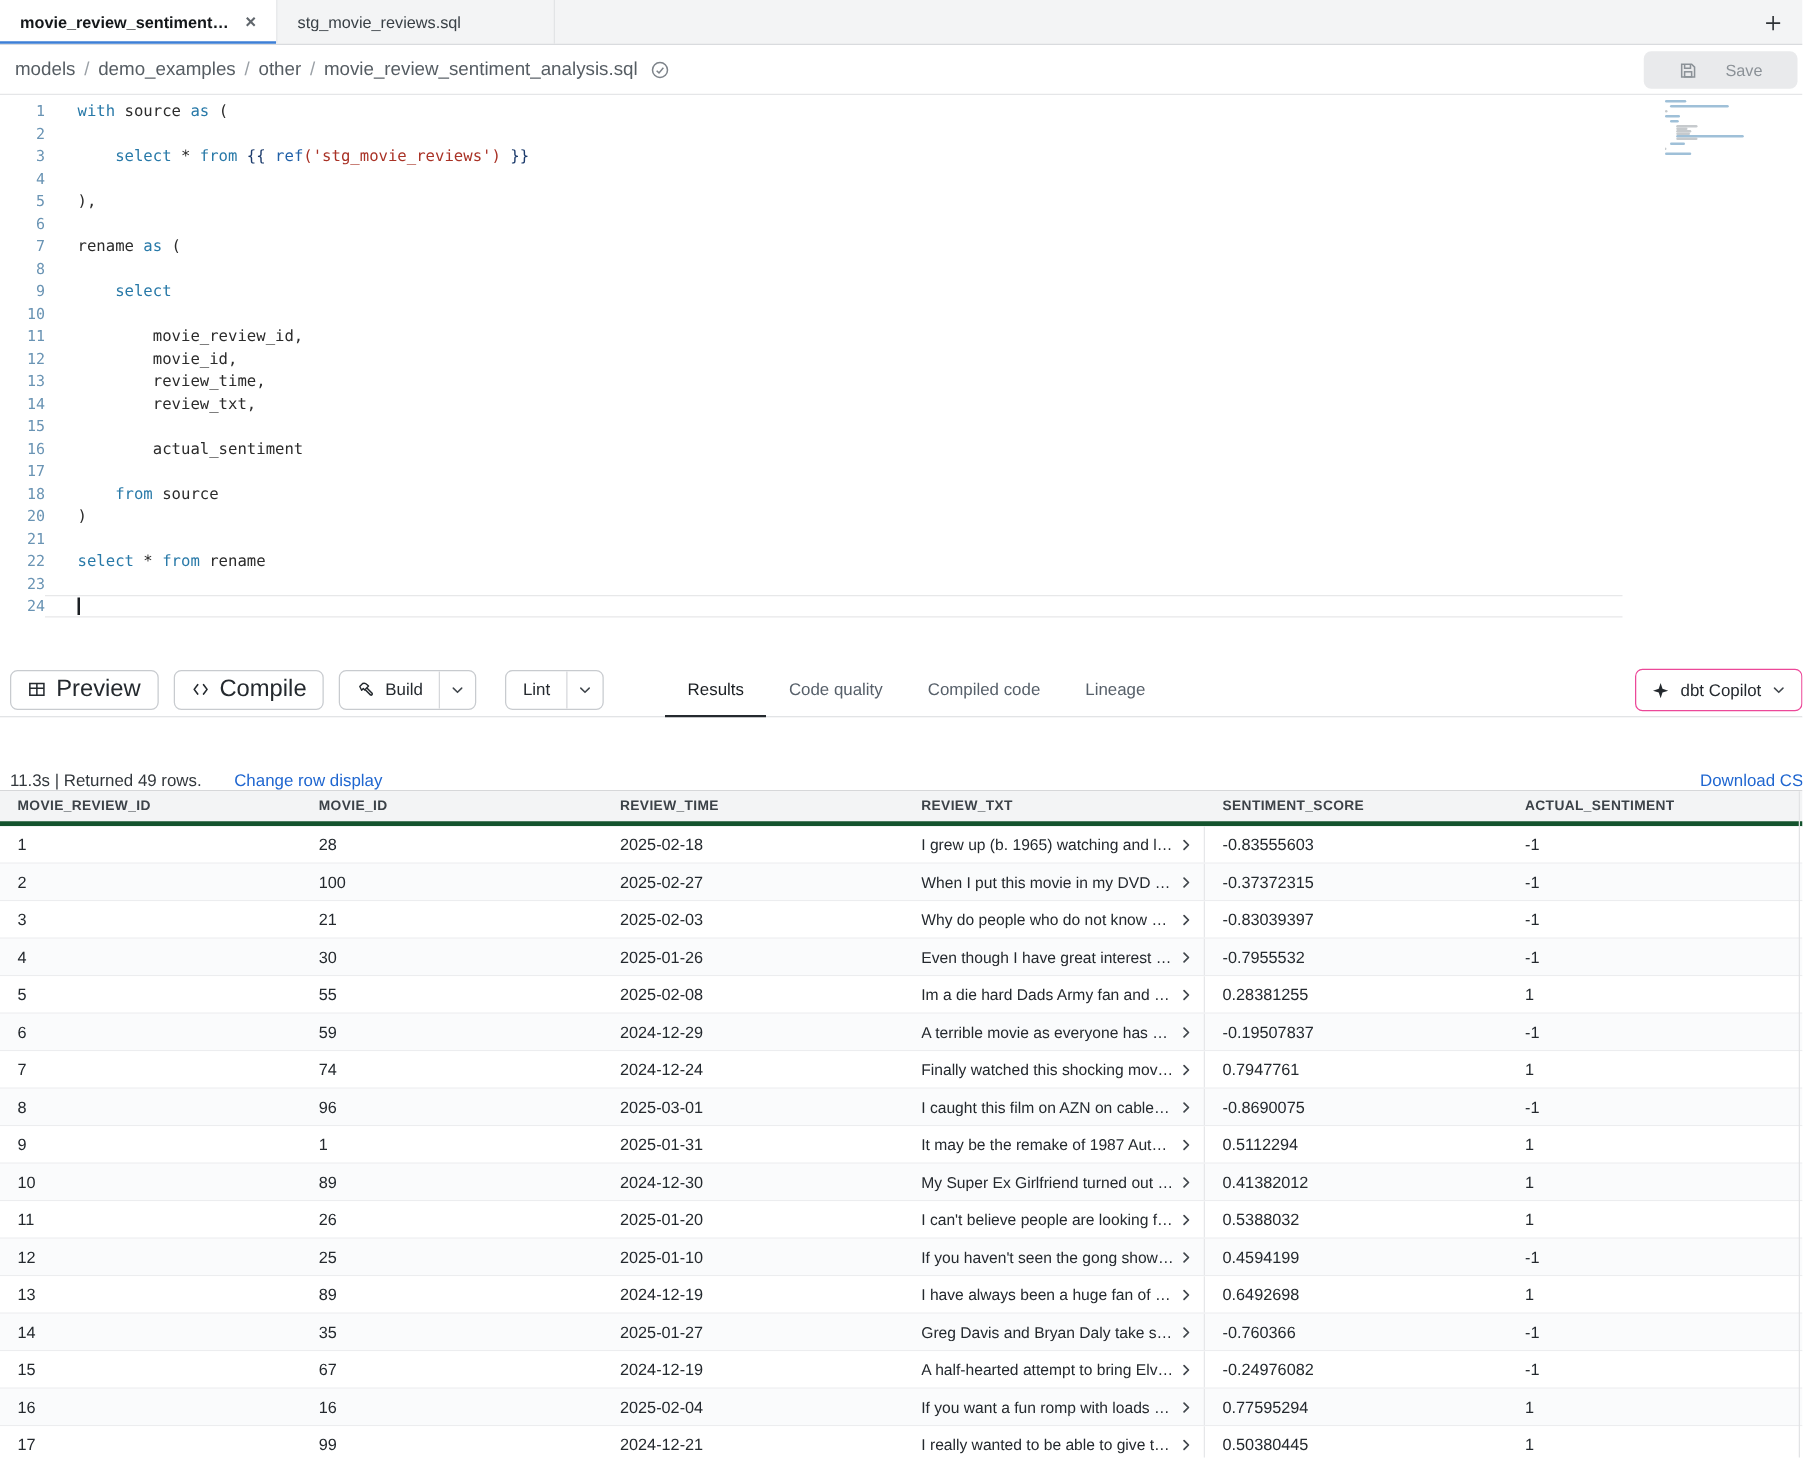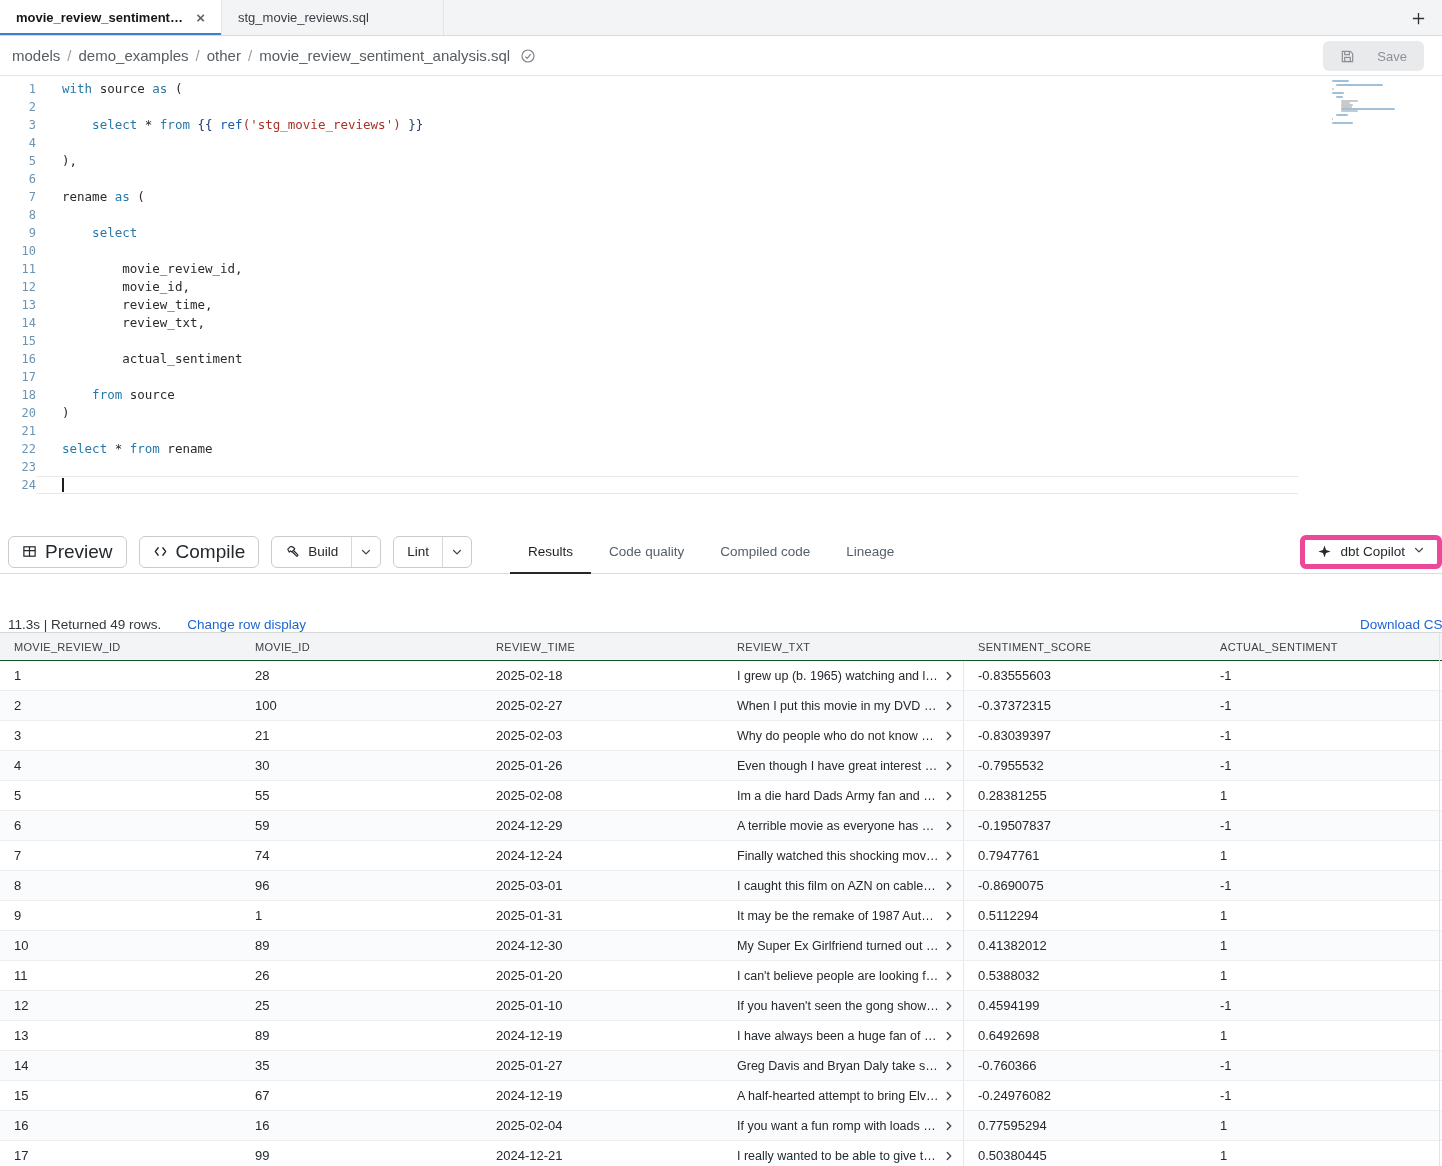--- a/index.html
+++ b/index.html
@@ -14,21 +14,21 @@
   .tab .tab-label{overflow:hidden;text-overflow:ellipsis;white-space:nowrap}
   .tab.active{background:#fff;color:#14171a;font-weight:700;box-shadow:inset 0 -2px 0 var(--file_tab_underline,#3d7fd6)}
   .tab-close{font-size:15px;color:#60666c;line-height:1;cursor:pointer}
   .newtab{position:absolute;right:10px;top:0;height:36px;display:flex;align-items:center;padding:0 6px;cursor:pointer}
 
   
   .pathbar{height:40px;border-bottom:1px solid #e5e6e8;display:flex;align-items:center;padding:0 12px;position:relative;background:#fff}
   .crumbs{display:flex;align-items:center;gap:7px;font-size:15px;color:#565d63}
   .crumb-sep{color:#9aa0a6}
   .file-state{margin-left:10px;display:flex;align-items:center;cursor:pointer}
-  .savebtn{position:absolute;right:18px;top:5px;height:30px;display:flex;align-items:center;gap:22px;padding:0 17px;
+  .savebtn{position:absolute;right:4px;top:5px;height:30px;display:flex;align-items:center;gap:22px;padding:0 28px;
     background:#e9eaec;border:none;border-radius:6px;font-size:13px;color:#8b9197;cursor:pointer}
 
   
   .editor{position:relative;height:454px;padding-top:4px;background:#fff;
     font-family:"DejaVu Sans Mono",monospace;font-size:12.5px}
   .code-line{display:flex;height:18px;line-height:18px}
   .ln{flex:none;width:36px;text-align:right;color:var(--line_number,#6a94b4);font-size:12px;user-select:none}
   .lc{white-space:pre;padding-left:26px;color:var(--code_text,#2b2b2b)}
   .code-line.current .lc{width:1262px;border-top:1px solid #e7e8e9;border-bottom:1px solid #e7e8e9}
   .tok-k{color:var(--keyword,#2879a8)}
@@ -38,39 +38,39 @@
   .tok-t{color:var(--code_text,#2b2b2b)}
   .cursor{display:inline-block;width:1.5px;height:14px;background:#1b1f23;vertical-align:-2px}
   .minimap{position:absolute;top:4px;right:46px;width:64px;cursor:pointer}
   .mm-line{height:2px;border-radius:1px}
 
   
   .actionbar{height:44px;border-bottom:1px solid #d9dbde;display:flex;align-items:center;padding:0 8px;position:relative;background:#fff}
   .btn{height:32px;display:flex;align-items:center;gap:8px;padding:0 13px;border:1px solid #c8cbcf;border-radius:6px;
     background:#fff;font-size:19px;color:#24292e;margin-right:12px;cursor:pointer}
   .btn svg{display:block}
-  .btn-group{display:flex;align-items:stretch;height:32px;border:1px solid #c8cbcf;border-radius:6px;background:#fff;margin-right:12px;overflow:hidden}
+  .btn-group{display:flex;align-items:stretch;height:32px;border:1px solid #c8cbcf;border-radius:6px;background:#fff;margin-right:23px;overflow:hidden}
   .bmain{display:flex;align-items:center;gap:8px;padding:0 13px;font-size:13.5px;cursor:pointer}
   .bchev{display:flex;align-items:center;padding:0 8px;border-left:1px solid #d6d8db;cursor:pointer}
   .results-tabs{display:flex;align-items:stretch;height:44px;margin-left:26px}
   .rtab{display:flex;align-items:center;padding:0 18px;font-size:13.5px;color:#57606a;cursor:pointer}
   .rtab.active{color:#1b1f23;box-shadow:inset 0 -2px 0 var(--results_tab_underline,#24292e)}
-  .copilot{position:absolute;right:0;top:5px;height:34px;display:flex;align-items:flex-start;gap:8px;padding:4px 12px;
-    border:5px solid #ec4899;border-radius:6px;background:#fff;font-size:13.5px;color:#24292e;cursor:pointer}
+  .copilot{position:absolute;right:0;top:5px;height:34px;display:flex;align-items:center;gap:8px;padding:4px 12px;
+    border:1px solid #ec4899;border-radius:6px;background:#fff;font-size:13.5px;color:#24292e;cursor:pointer}
 
   
   .statusbar{height:58px;display:flex;align-items:flex-end;padding:0 8px;font-size:13.5px;color:#33383d;position:relative;background:#fff}
   .link{color:var(--accent_link,#1f66d0);cursor:pointer}
   .change-display{margin-left:26px}
   .download{position:absolute;left:1360px;white-space:nowrap}
 
   
   .results{border-top:1px solid #d6d7d9;position:relative}
   .thead,.trow{display:grid;grid-template-columns:241px 241px 241px 241px 242px minmax(0,1fr);align-items:center}
-  .thead{height:28px;background:#f3f4f5;border-bottom:1px solid #14532d;font-size:11px;font-weight:400;color:#3c4248;letter-spacing:.3px}
+  .thead{height:28px;background:#f3f4f5;border-bottom:4px solid #14532d;font-size:11px;font-weight:700;color:#3c4248;letter-spacing:.3px}
   .th{padding-left:14px;white-space:nowrap}
   .trow{height:30px;border-bottom:1px solid #ecedef;font-size:13px;background:#fff}
   .trow:nth-child(even){background:#fafbfc}
   .td{padding-left:14px;white-space:nowrap;overflow:hidden}
   .td.txt{display:flex;align-items:center;height:100%;padding-right:4px;border-right:1px solid #e6e7e9;font-size:12.5px}
   .td.txt .t{flex:1;min-width:0;overflow:hidden;text-overflow:ellipsis}
   .chev-btn{flex:none;width:20px;height:20px;display:flex;align-items:center;justify-content:center;color:#40464c;cursor:pointer}
   .edge-line{position:absolute;top:0;bottom:0;right:2px;width:1px;background:#e2e3e5}
 </style>
 </head>

